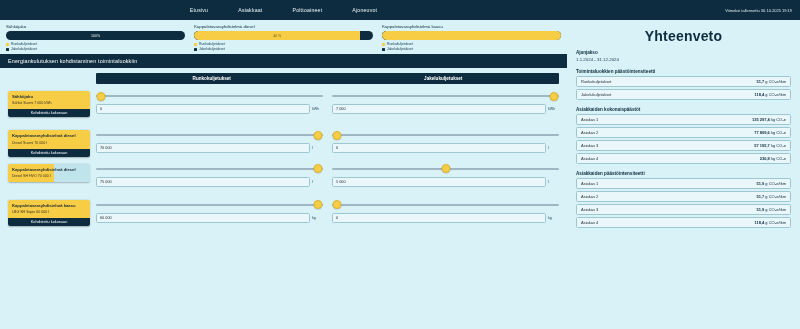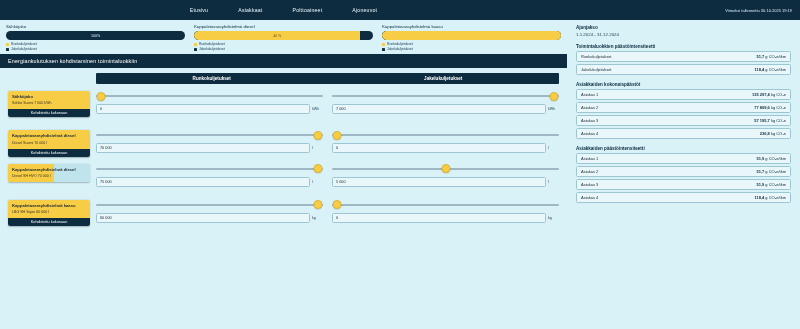--- a/index.html
+++ b/index.html
@@ -344,20 +344,21 @@
 
     </div>
   </div>
 
   <div class="right">
     <div class="right-top">
       <div class="stamp">Viimeksi tallennettu 30.10.2025 19:19</div>
     </div>
 
     <div class="summary">
+      <div class="summary-title">Yhteenveto</div>
 
       <div class="blk-label">Ajanjakso</div>
       <div class="period">1.1.2024 - 31.12.2024</div>
 
       <div class="blk-label">Toimintaluokkien päästöintensiteetti</div>
       <div class="tbl">
         <div class="trow">
           <span class="tkey">Runkokuljetukset</span>
           <span class="tval"><span>51,7</span> <span class="u">g CO₂e/tkm</span></span>
         </div>

